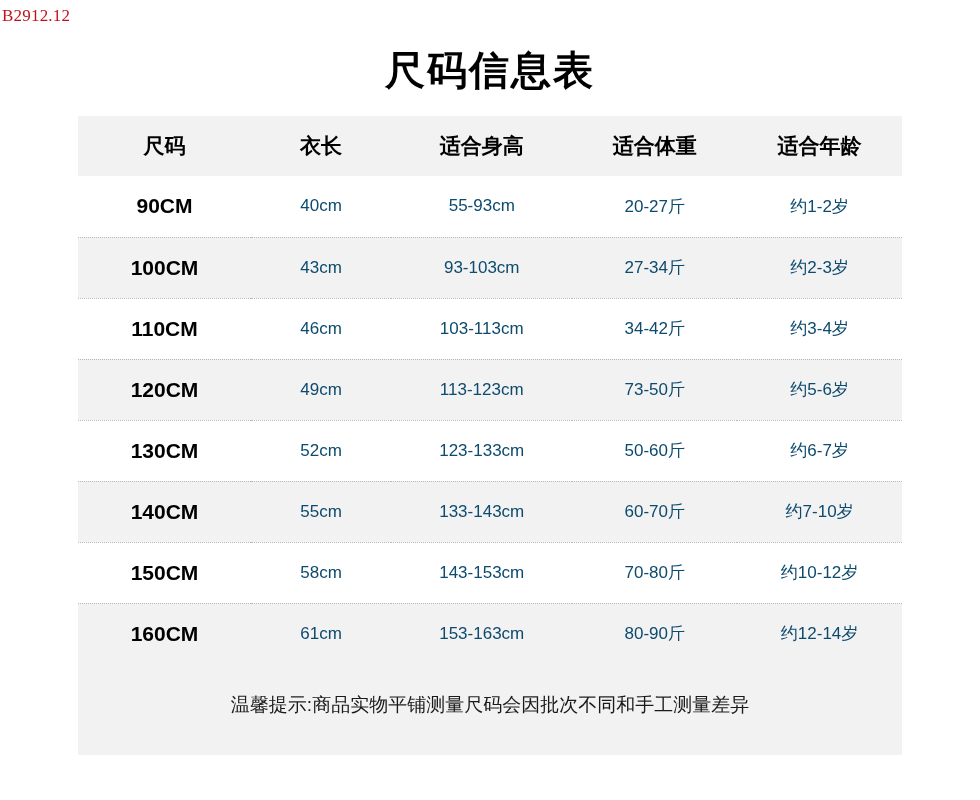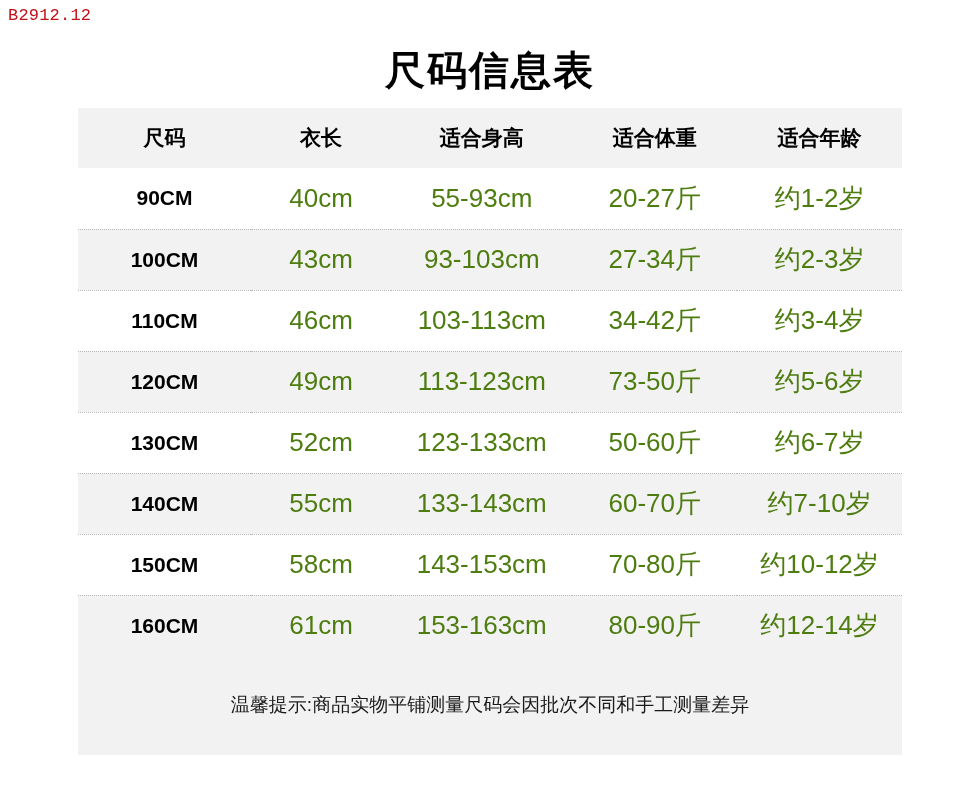--- a/index.html
+++ b/index.html
@@ -12,40 +12,40 @@
     background: #ffffff;
     font-family: "Liberation Sans", "DejaVu Sans", sans-serif;
     color: #111111;
     position: relative;
     overflow: hidden;
   }
 
   .sku-code {
     position: absolute;
     top: 6px;
-    left: 8px;
+    left: 2px;
     font-size: 17px;
     color: #c1121a;
-    font-family: Liberation Mono, monospace;
+    font-family: Liberation Serif, serif;
     letter-spacing: 0.2px;
   }
 
   .page-title {
     text-align: center;
     font-size: 40px;
     font-weight: 700;
     color: #000000;
     margin: 7px;
     padding-top: 36px;
     letter-spacing: 2px;
   }
 
   .table-wrap {
     position: absolute;
-    top: 108px;
+    top: 116px;
     left: 78px;
     width: 824px;
   }
 
   table.size-table {
     width: 100%;
     border-collapse: collapse;
     table-layout: fixed;
   }
 
@@ -72,22 +72,22 @@
   }
 
   tbody tr:nth-child(even) {
     background: #f2f2f2;
   }
   tbody tr:nth-child(odd) {
     background: #ffffff;
   }
 
   tbody td {
-    font-size: 26px;
-    color: #4d7c0f;
+    font-size: 17px;
+    color: #0c4a6e;
     border-bottom: 1px dotted #b9b9b9;
   }
 
   tbody tr:last-child td {
     border-bottom: none;
   }
 
   tbody td.size-cell {
     font-size: 21px;
     font-weight: 700;

